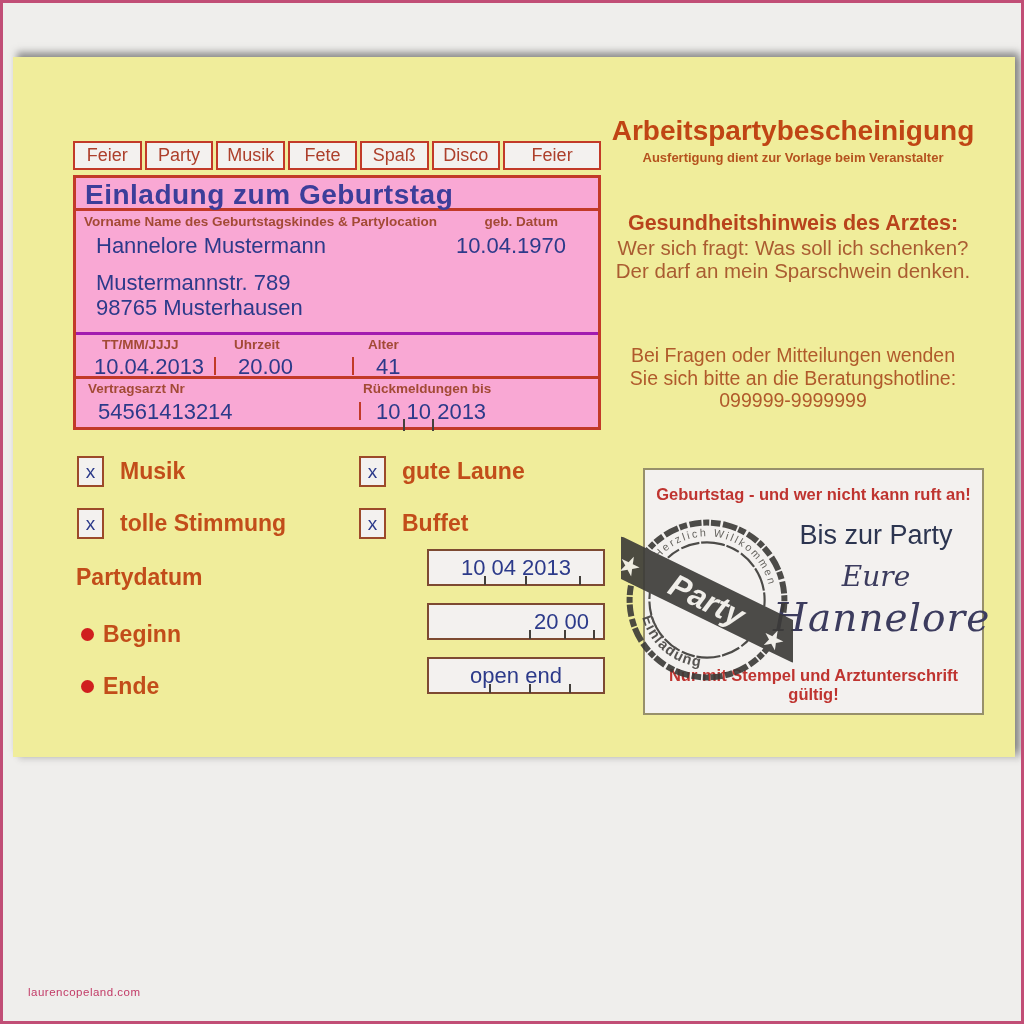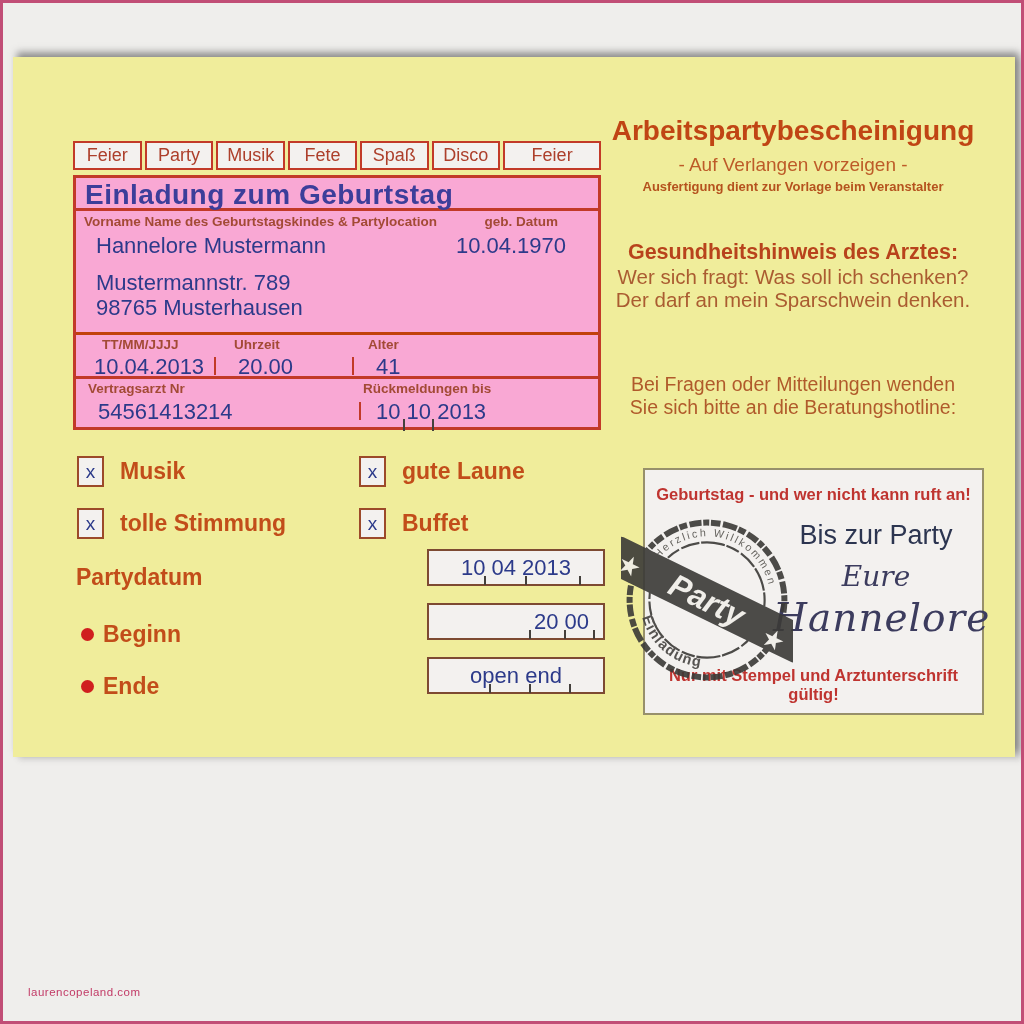--- a/index.html
+++ b/index.html
@@ -21,21 +21,21 @@
   .tab  {
     flex:1; background:#f3f1ef; border:2px solid #c23a28;
     color:#ad3f2b; font-size:18px; display:flex; align-items:center; justify-content:center;
   }
   .tab:last-child { flex:1.45; }
   #formbox { margin-top:5px; border:3px solid #c23a28; background:#f9a8d4; }
   .form-title {
     height:33px; padding:1px 9px 0; border-bottom:3px solid #c23a28;
     color:#3c3e9a; font-size:28px; font-weight:bold; letter-spacing:.5px;
   }
-  .sec-person { position:relative; height:124px; border-bottom:3px solid #c2410c; }
+  .sec-person { position:relative; height:124px; border-bottom:3px solid #a21caf; }
   .lbl { color:#a34a35; font-size:13.5px; font-weight:600; }
   .val { color:#2c3a8a; font-size:22px; }
   .sec-person .lblrow { display:flex; justify-content:space-between; padding:3px 10px 0 8px; }
   .sec-person .lblrow .lbl:last-child { margin-right:30px; }
   .sec-person .valrow { display:flex; justify-content:space-between; padding:4px 32px 0 20px; }
   .sec-person .addr { padding:11px 18px 0 20px; line-height:25px; }
   .sec-row3 { position:relative; height:44px; border-bottom:3px solid #c23a28; }
   .sec-row4 { position:relative; height:48px; }
   .flab { position:absolute; top:2px; }
   .fval { position:absolute; top:19px; }
@@ -181,28 +181,28 @@
     </div>
     <div class="vbox" style="top:600px">
       <span>open end</span>
       <i class="btick" style="left:60px; bottom:-1px; height:9px"></i>
       <i class="btick" style="left:100px; bottom:-1px; height:9px"></i>
       <i class="btick" style="left:140px; bottom:-1px; height:9px"></i>
     </div>
 
     <div id="notice">
       <div class="n-h1">Arbeitspartybescheinigung</div>
-      <div class="n-s1">- Auf Verlangen vorzeigen -</div>
       <div class="n-s2">Ausfertigung dient zur Vorlage beim Veranstalter</div>
       <div class="n-h2">Gesundheitshinweis des Arztes:</div>
       <div class="n-t">Wer sich fragt: Was soll ich schenken?</div>
       <div class="n-t">Der darf an mein Sparschwein denken.</div>
       <div class="n-hot">
         <div>Bei Fragen oder Mitteilungen wenden</div>
         <div>Sie sich bitte an die Beratungshotline:</div>
+        <div>099999-9999999</div>
       </div>
     </div>
 
     <div id="cert">
       <div class="c-top">Geburtstag - und wer nicht kann ruft an!</div>
       <div class="c-right">
         <div class="c-greet">Bis zur Party</div>
         <div class="c-sig1">Eure</div>
         <div class="c-sig2">Hannelore</div>
       </div>

